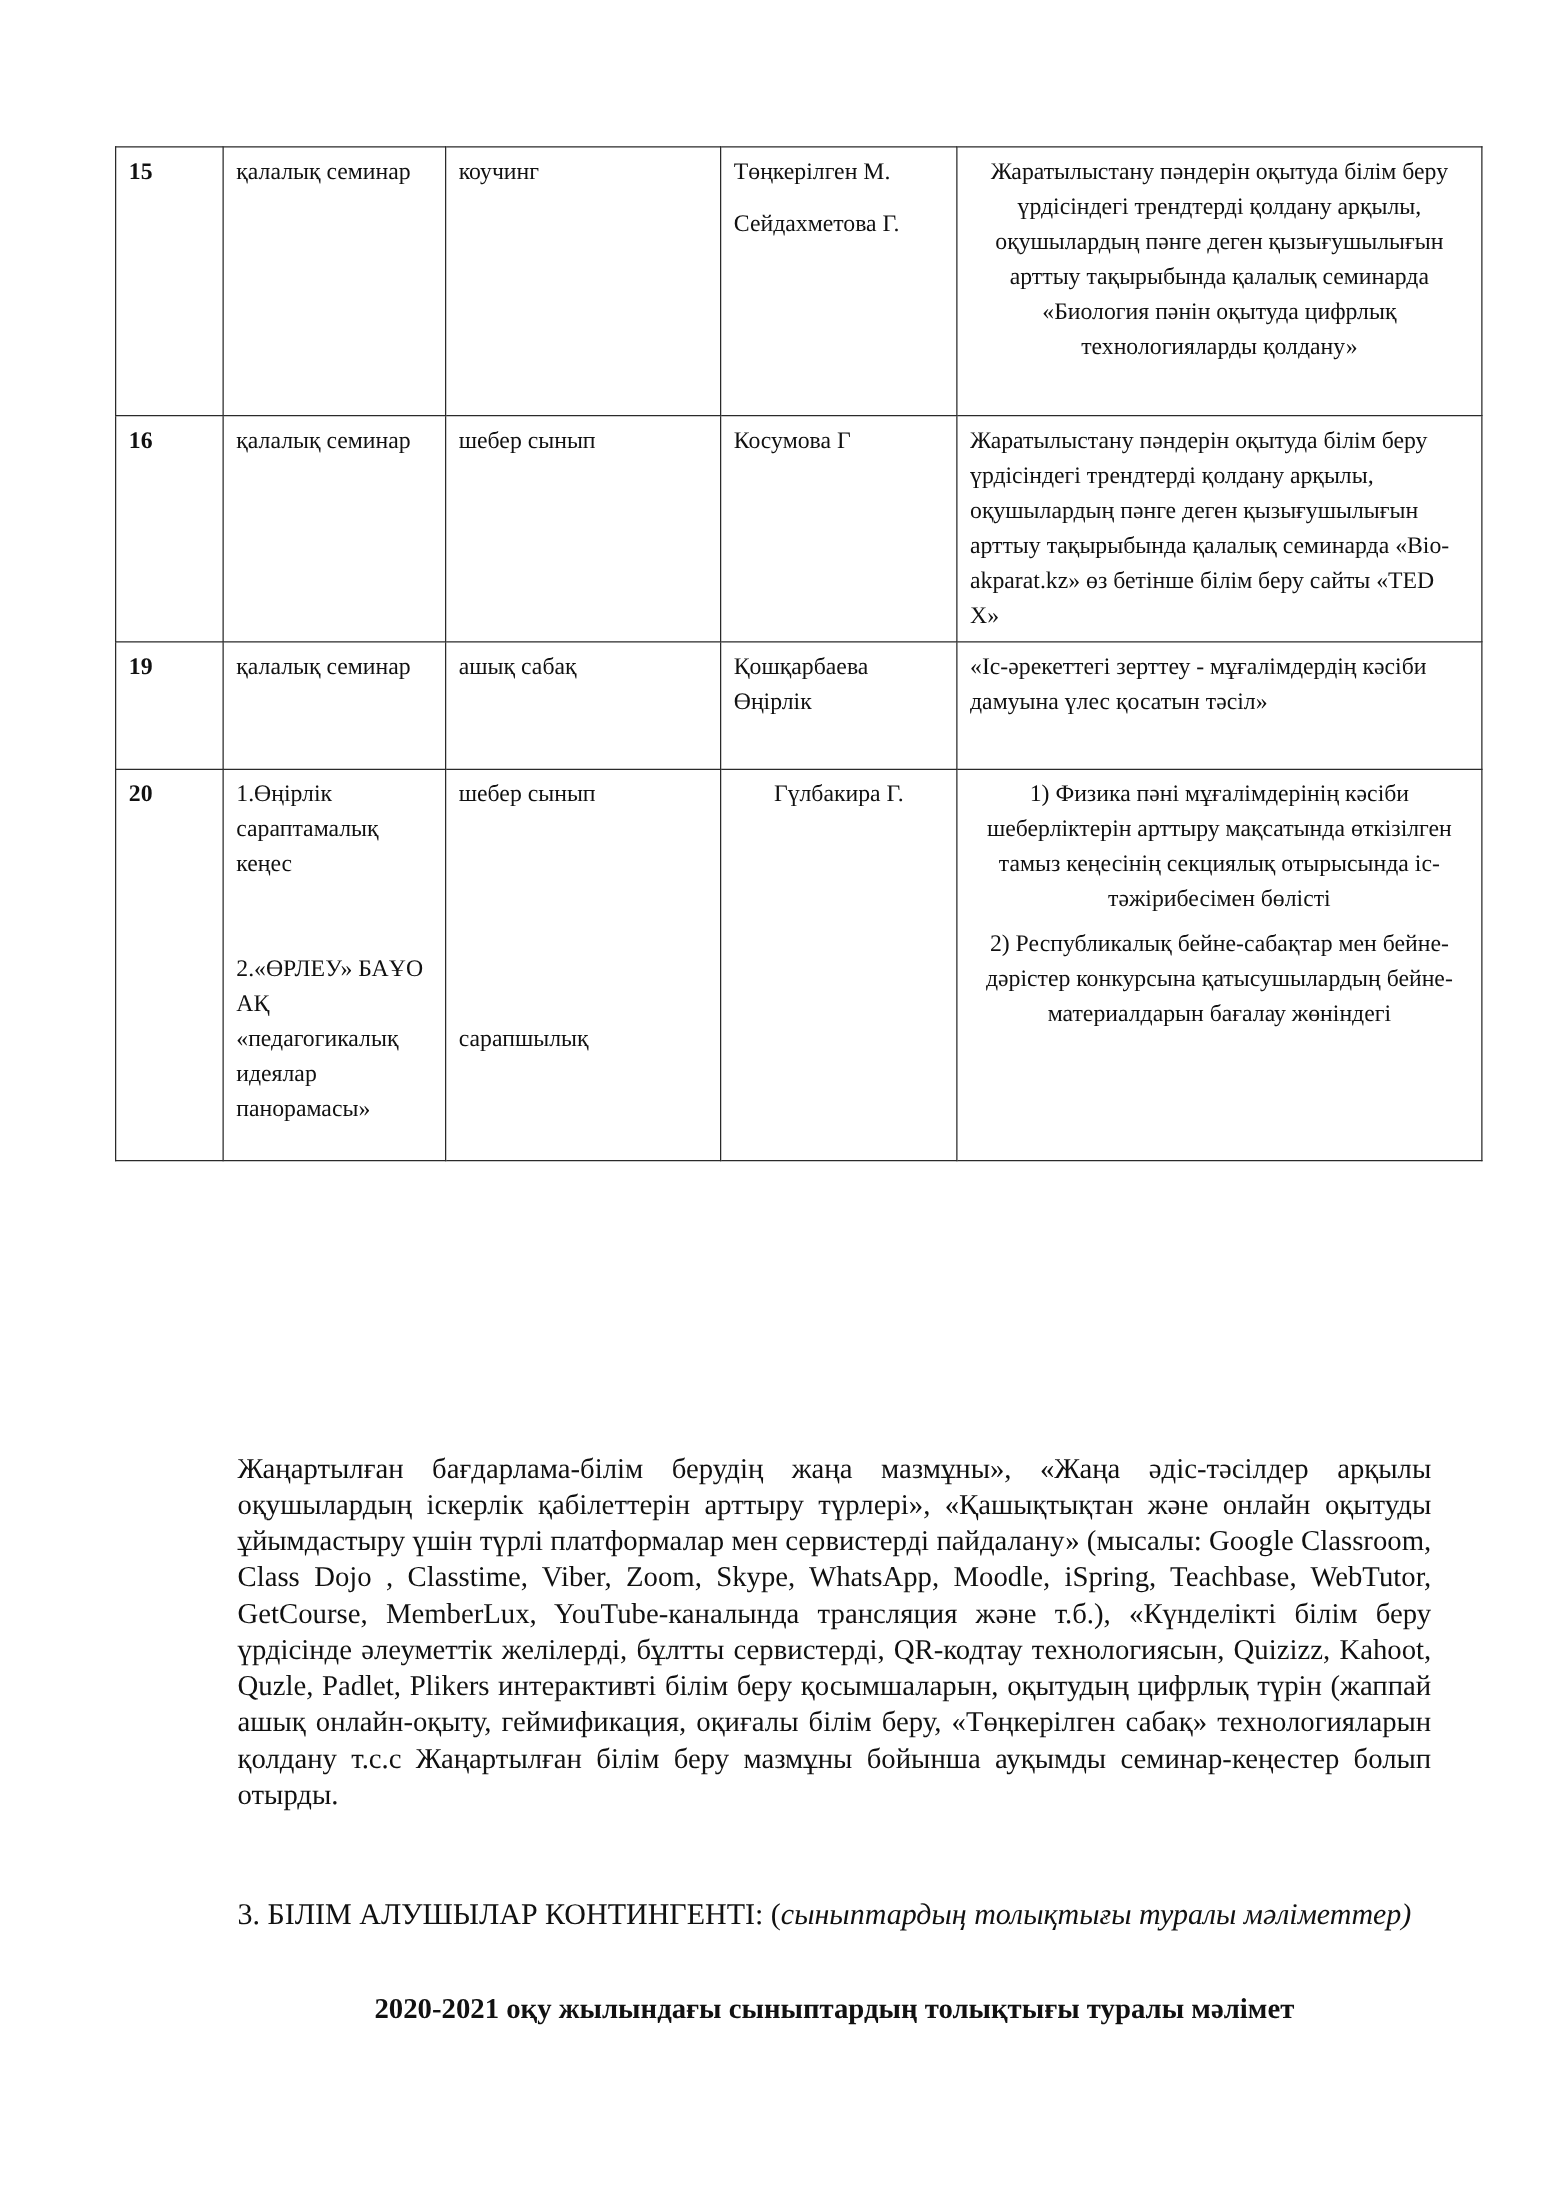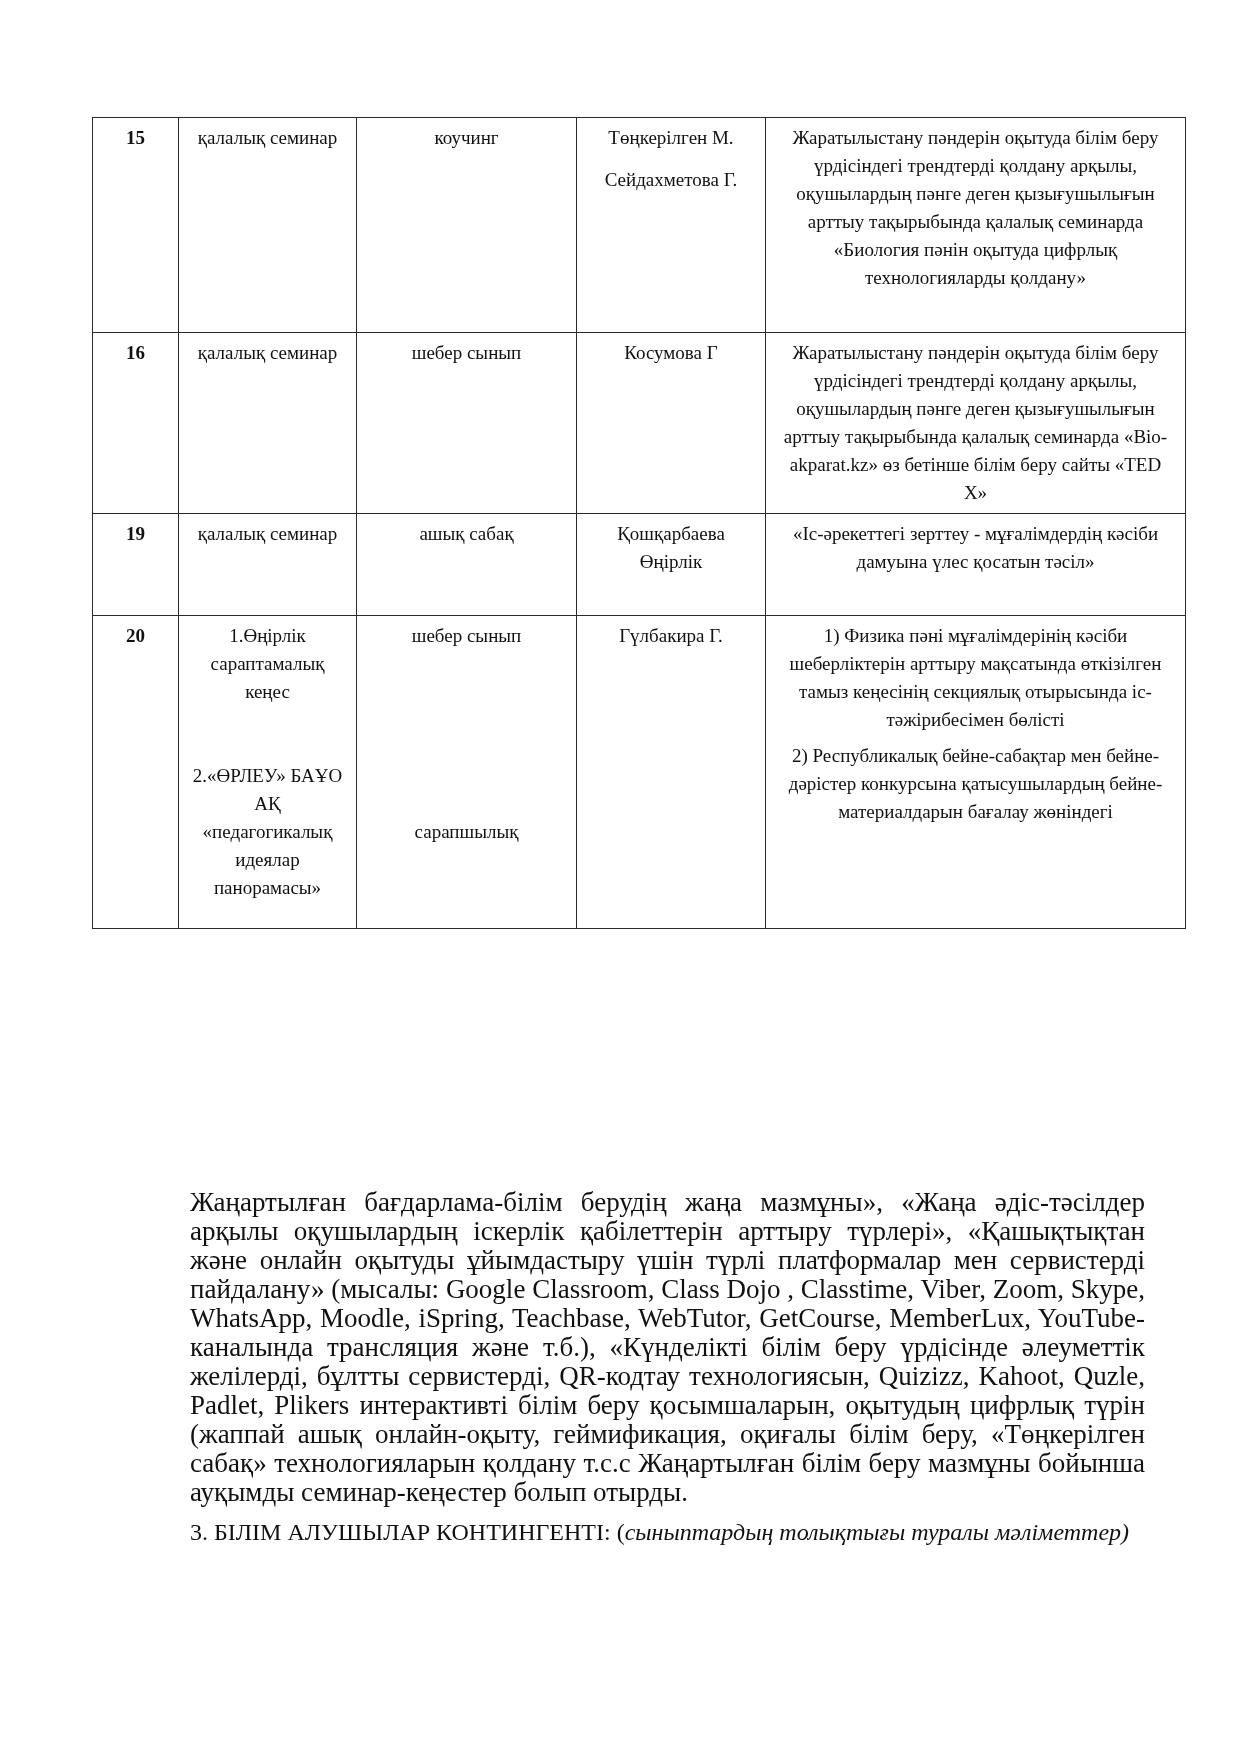--- a/index.html
+++ b/index.html
@@ -2,27 +2,27 @@
 <html><head>
 <meta charset="utf-8">
 <style>
   html, body { margin: 0; padding: 0; background: #ffffff; }
   body { width: 1241px; height: 1755px; position: relative; overflow: hidden;
          font-family: "Liberation Serif", "DejaVu Serif", serif; color: #111; }
   .page { position: absolute; left: 0; top: 0; width: 1241px; height: 1755px; }
   table.events { position: absolute; left: 92px; top: 117px; width: 1093px;
                  border-collapse: collapse; table-layout: fixed; }
   table.events td { border: 1.3px solid #2a2a2a; vertical-align: top;
-                    font-size: 19px; line-height: 28px; padding: 6px 10px 6px 10px; text-align: center; }
+                    font-size: 19px; line-height: 28px; padding: 6px 10px 6px 10px; }
   td.num { font-weight: bold; padding-left: 9px; }
   td.center { text-align: center; }
   .gap { display: block; height: 14px; }
   .spacer { display: block; }
-  .para { position: absolute; left: 190px; top: 1188px; width: 955px;
-          font-size: 27px; line-height: 29px; text-align: justify; }
+  .para { position: absolute; left: 190px; top: 1160px; width: 955px;
+          font-size: 23px; line-height: 29px; text-align: justify; }
   .section { position: absolute; left: 190px; top: 1515px; width: 955px;
              font-size: 24px; line-height: 34px; text-align: justify; }
   .section b { font-weight: normal; }
   .section i { font-style: italic; }
   .subtitle { position: absolute; left: 190px; top: 1590px; width: 955px;
               font-size: 23px; font-weight: bold; text-align: center; line-height: 34px; }
   p.item { margin: 0 0 8px 0; }
 </style>
 </head>
 <body>
@@ -95,14 +95,15 @@
     </tr>
   </tbody>
     </table>
 
   <div class="para">Жаңартылған бағдарлама-білім берудің жаңа мазмұны», «Жаңа әдіс-тәсілдер арқылы оқушылардың іскерлік қабілеттерін арттыру түрлері», «Қашықтықтан және онлайн оқытуды ұйымдастыру үшін түрлі платформалар мен сервистерді пайдалану» (мысалы: Google Classroom, Class Dojo , Classtime, Viber, Zoom, Skype, WhatsApp, Moodle, iSpring, Teachbase, WebTutor, GetCourse, MemberLux, YouTube-каналында трансляция және т.б.), «Күнделікті білім беру үрдісінде әлеуметтік желілерді, бұлтты сервистерді, QR-кодтау технологиясын, Quizizz, Kahoot, Quzle, Padlet, Plikers интерактивті білім беру қосымшаларын, оқытудың цифрлық түрін (жаппай ашық онлайн-оқыту, геймификация, оқиғалы білім беру, «Төңкерілген сабақ» технологияларын қолдану т.с.с Жаңартылған білім беру мазмұны бойынша ауқымды семинар-кеңестер болып отырды.</div>
 
   <div class="section">
     <b>3. БІЛІМ АЛУШЫЛАР КОНТИНГЕНТІ: (</b><i>сыныптардың толықтығы туралы мәліметтер)</i>
   </div>
 
+  <div class="subtitle">2020-2021 оқу жылындағы сыныптардың толықтығы туралы мәлімет</div>
 
 </div>
 
 </body></html>

